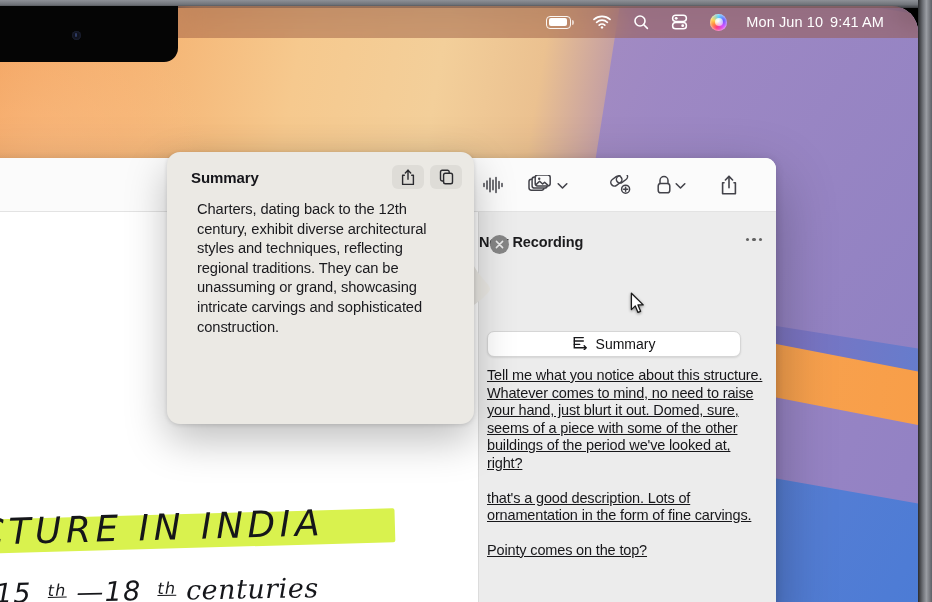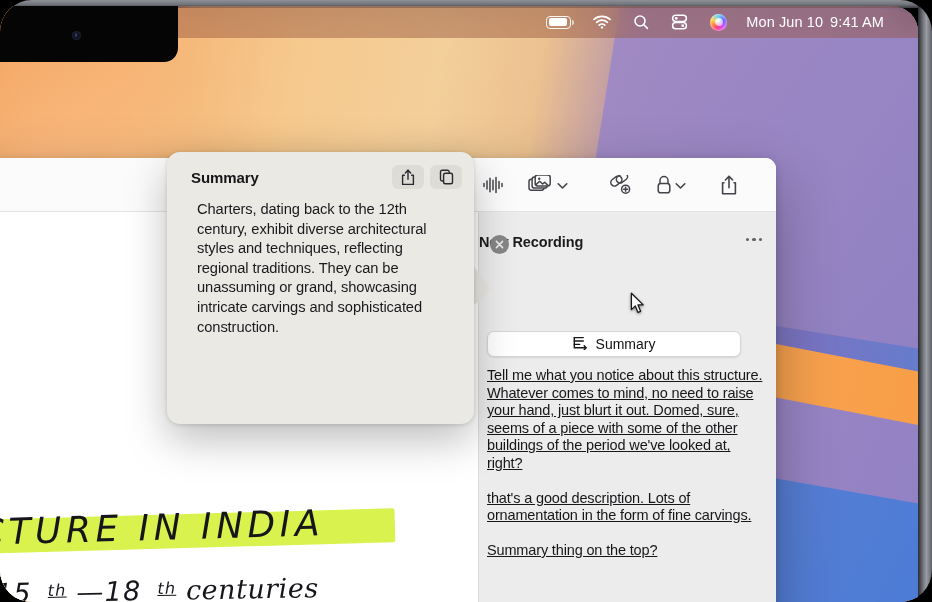--- a/index.html
+++ b/index.html
@@ -6,21 +6,20 @@
   html, body {
     width: 932px; height: 602px;
     overflow: hidden;
     font-family: "Liberation Sans", sans-serif;
     background: #000;
   }
   #stage {
     position: relative;
     width: 932px; height: 602px;
     overflow: hidden;
-    border-radius: 32px;
   }
 
   
   .bezel-top {
     position: absolute; left: 0; top: 0;
     width: 932px; height: 8px;
     background: linear-gradient(180deg,#8e9197 0%, #71747a 55%, #3a3c40 100%);
   }
   .bezel-right {
     position: absolute; right: 0; top: 0;
@@ -456,21 +455,21 @@
             <path d="M1.3 1.6v10.2h11.5"></path>
             <path d="M11.2 9.8l1.9 2-1.9 2" stroke-linejoin="round"></path>
           </svg>
         </span>
         <span>Summary</span>
       </div>
 
       <div class="transcript">
         <p>Tell me what you notice about this structure. Whatever comes to mind, no need to raise your hand, just blurt it out. Domed, sure, seems of a piece with some of the other buildings of the period we've looked at, right?</p>
         <p>that's a good description. Lots of ornamentation in the form of fine carvings.</p>
-        <p>Summary thing on the top?</p>
+        <p>Pointy comes on the top?</p>
 
       </div>
     </div>
   </div>
 
   <svg class="pop-tail" viewBox="0 0 22 44" fill="none">
     <path d="M0 0 C0 0 2 6 12 18 C20 27 20 27 12 35 C4 42 0 44 0 44 Z" fill="#ebe9e4"></path>
   </svg>
 
   <div class="popover">

